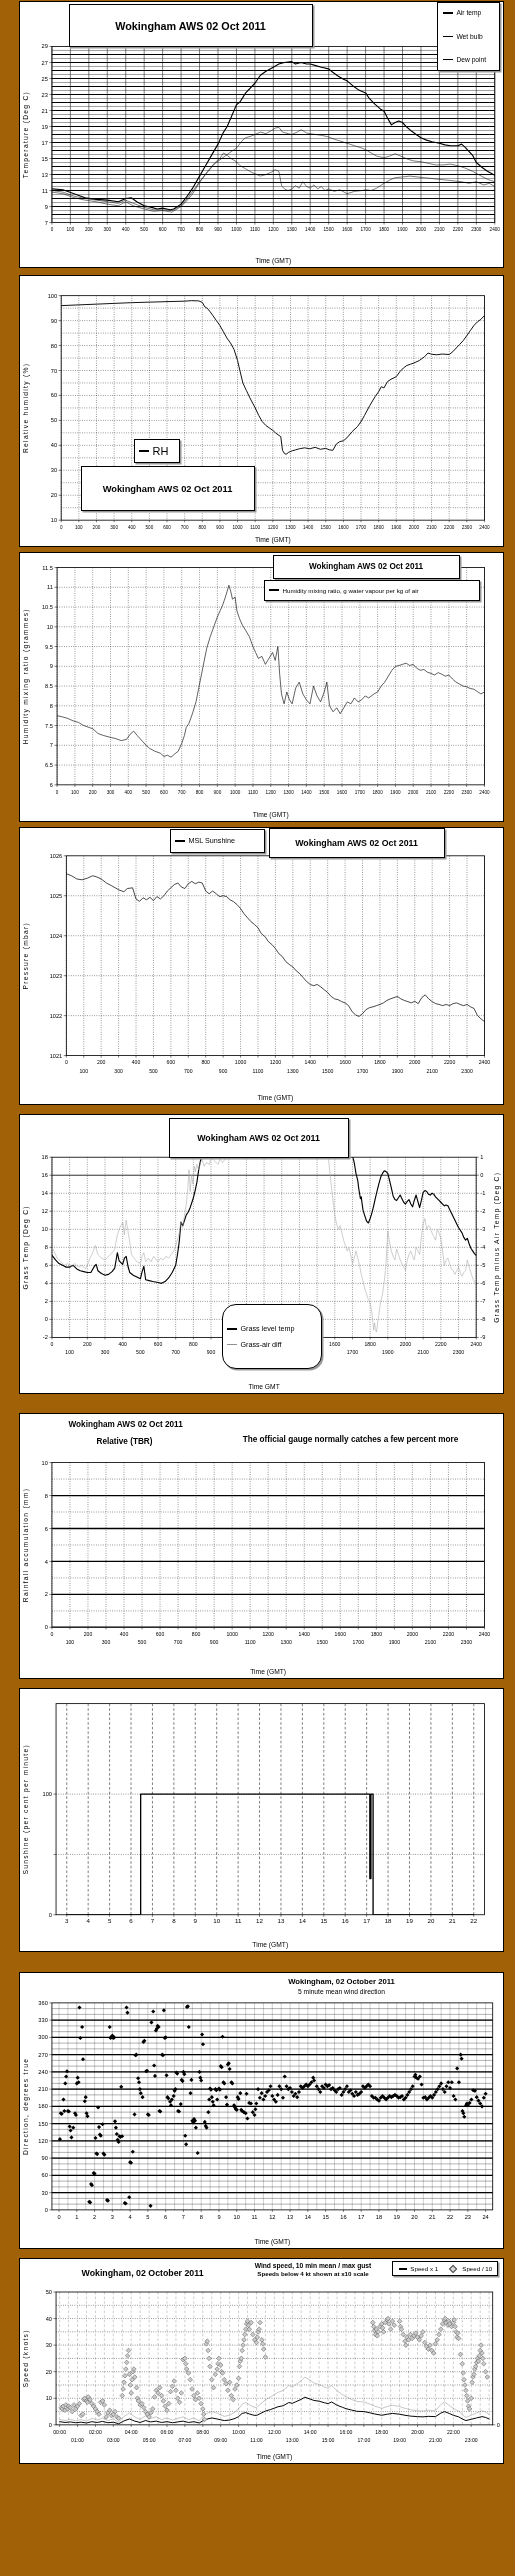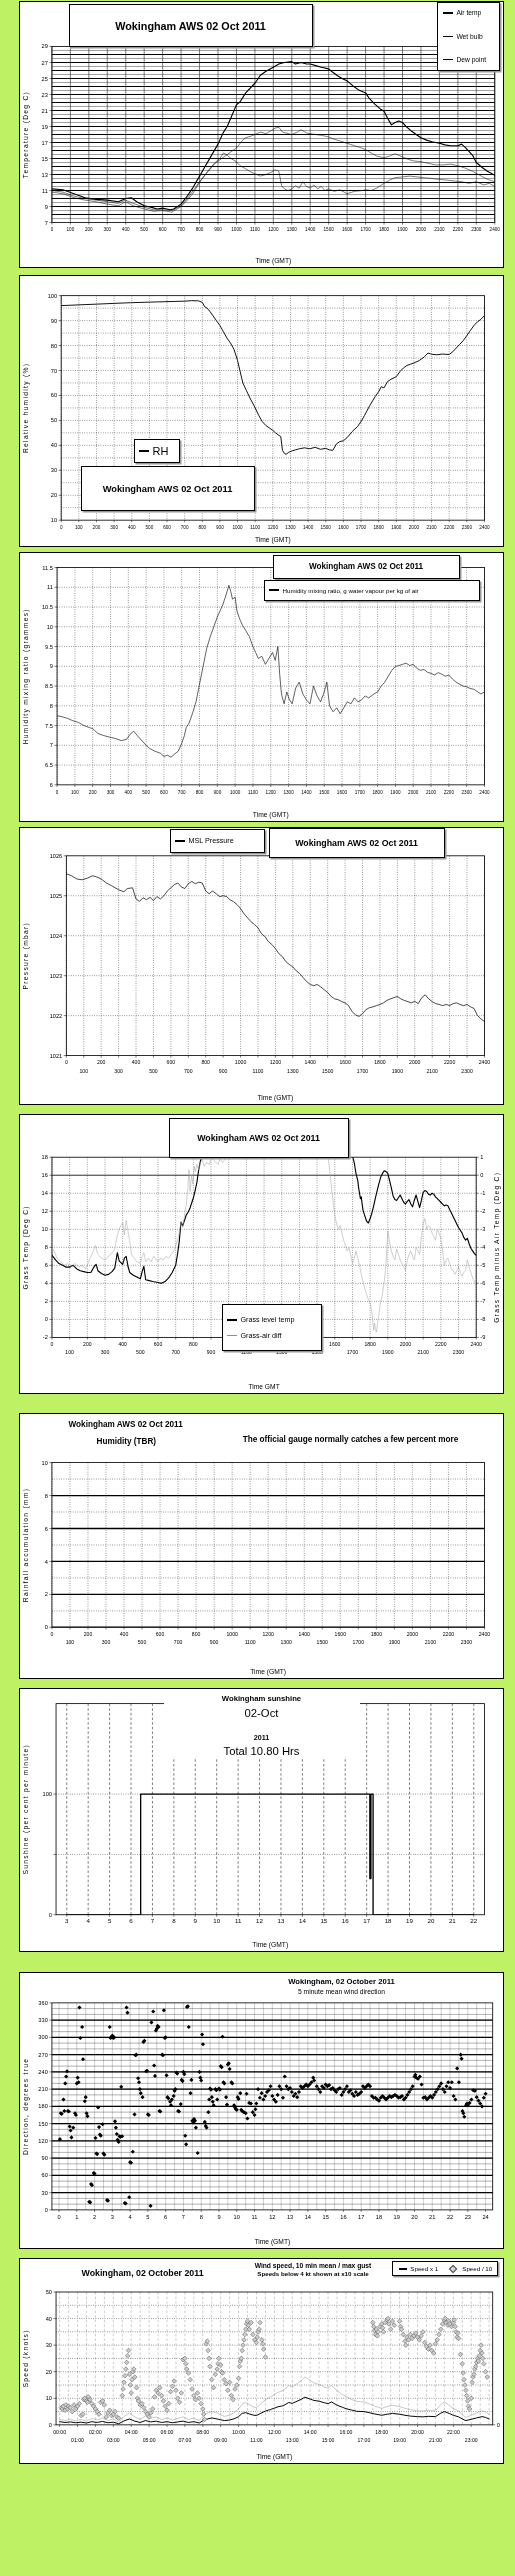--- a/index.html
+++ b/index.html
@@ -1,16 +1,16 @@
 <!DOCTYPE html>
 <html style="font-size:8.2px"><head>
 <meta charset="utf-8">
 <style>
   html,body{margin:0;padding:0;background:#fff;}
-  #page{position:relative;width:515px;height:2576px;background:#bef264;font-family:"Liberation Sans",sans-serif;overflow:hidden;}
+  #page{position:relative;width:515px;height:2576px;background:#a16207;font-family:"Liberation Sans",sans-serif;overflow:hidden;}
   .panel{position:absolute;left:18.5px;width:485px;border:1px solid #000;background:#fff;box-sizing:border-box;}
   .svghost{position:absolute;left:0;top:0;right:0;bottom:0;}
   .ov{position:absolute;z-index:5;background:#fff;color:#000;}
   .tbox{border:0.5px solid #000;box-shadow:1.5px 1.5px 0 #999;display:flex;align-items:center;justify-content:center;text-align:center;}
   .lbox{border:0.5px solid #000;box-shadow:1.5px 1.5px 0 #999;}
   .lrow{display:flex;align-items:center;gap:3.6px;padding:2.1px 4.1px;white-space:nowrap;}
   .gly{display:inline-block;width:10.3px;flex:0 0 10.3px;}
   .g-thick{height:2.1px;background:#000;}
   .g-thin{height:0.8px;background:#000;}
   .g-gray{height:0.8px;background:#909090;}
@@ -589,21 +589,21 @@
             <line x1="85" y1="54" x2="90" y2="54" stroke="#000" stroke-width="1"></line>
             <text x="82" y="58" text-anchor="end" font-size="11">1026</text>
             <text transform="translate(16 248) rotate(-90)" text-anchor="middle" font-size="13" letter-spacing="2.5">Pressure (mbar)</text>
           </g>
           <g clip-path="url(#cp3)">
             <polyline points="90.0,88.9 100.2,92.8 110.3,99.0 120.5,100.6 130.6,97.5 140.8,92.8 147.5,94.4 157.7,99.0 167.8,106.8 178.0,112.2 191.5,120.0 201.7,123.8 208.4,117.6 218.6,116.1 225.3,137.8 232.1,142.5 238.9,135.5 245.6,139.4 252.4,134.7 259.2,140.9 265.9,133.2 272.7,137.8 279.5,131.6 286.2,122.3 293.0,116.1 299.8,109.9 306.5,106.8 313.3,114.5 320.1,117.6 326.8,108.3 333.6,103.7 340.4,108.3 347.1,105.2 353.9,106.8 360.7,122.3 367.4,127.7 374.2,122.3 381.0,127.7 387.7,133.2 394.5,131.6 401.3,133.2 408.0,139.4 414.8,143.2 421.6,148.7 428.3,156.4 435.1,166.5 441.9,174.3 448.6,182.0 455.4,187.5 462.2,193.7 468.9,205.3 475.7,210.8 482.5,220.8 489.2,226.3 496.0,234.0 502.8,244.1 509.5,249.6 516.3,259.6 523.1,265.1 529.8,269.7 536.6,277.5 543.4,282.9 550.1,290.7 556.9,298.4 563.7,303.9 570.4,306.2 577.2,303.9 584.0,308.5 590.7,314.0 597.5,319.4 604.3,327.2 611.0,331.8 617.8,333.4 624.6,337.2 631.3,339.6 638.1,345.0 644.9,356.6 651.6,362.8 658.4,366.0 665.2,360.5 671.9,352.8 678.7,348.9 685.5,347.3 692.2,345.0 699.0,342.7 705.8,339.6 712.5,334.9 719.3,331.8 726.1,329.5 732.8,327.2 739.6,331.8 746.4,334.9 753.1,337.2 759.9,339.6 766.7,336.5 773.4,341.1 780.2,329.5 787.0,324.0 793.7,331.8 800.5,337.2 807.3,341.1 814.0,342.7 820.8,345.0 827.6,342.7 834.3,345.0 841.1,341.1 847.9,339.6 854.6,342.7 861.4,345.0 868.2,342.7 874.9,347.3 881.7,350.4 888.5,364.4 895.2,370.6 902.0,376.0" fill="none" stroke="#000" stroke-width="1.4" stroke-linejoin="round" stroke-linecap="round"></polyline>
           </g>
         </svg></div>
     <div class="ov lbox lrow" style="left:150px;top:1px;width:85px;height:17.5px;font-size:7.2px;">
         <span class="gly g-thick"></span>
-        <span>MSL Pressure</span>
+        <span>MSL Sunshine</span>
       </div>
     <div class="ov tbox" style="left:249px;top:0;width:174px;height:28px;font-size:8.8px;font-weight:bold;">Wokingham AWS 02 Oct 2011</div>
   </div>
 
   <div class="panel" id="p4">
     <div class="svghost"><svg width="483" height="278" viewBox="0 0 938 540">
           <defs>
             <clipPath id="cp4">
               <rect x="62" y="82" width="824" height="350"></rect>
             </clipPath>
@@ -745,21 +745,21 @@
             <text transform="translate(930 257) rotate(-90)" text-anchor="middle" font-size="13" letter-spacing="2.5">Grass Temp minus Air Temp (Deg C)</text>
           </g>
           <g clip-path="url(#cp4)">
             <polyline points="62.0,272.8 68.9,281.5 75.7,288.5 82.6,292.0 89.5,295.5 96.3,295.5 103.2,292.0 110.1,299.0 116.9,302.5 123.8,304.3 130.7,306.0 137.5,306.0 144.4,293.8 147.8,290.3 151.3,302.5 158.1,307.8 165.0,311.3 171.9,309.5 178.7,304.3 183.9,297.3 189.0,267.5 192.5,283.3 199.3,290.3 202.8,278.0 206.2,274.5 209.6,293.8 213.1,306.0 219.9,311.3 226.8,314.8 233.7,318.3 237.1,304.3 240.5,293.8 244.0,320.0 250.8,321.8 257.7,323.5 268.0,325.3 274.9,327.0 281.7,323.5 288.6,316.5 295.5,306.0 302.3,292.0 305.8,271.0 309.2,246.5 312.6,208.0 316.1,215.0 319.5,204.5 322.9,194.0 326.4,188.8 329.8,181.8 336.7,160.8 340.1,146.8 343.5,131.0 347.0,106.5 350.4,89.0 353.8,75.0 357.3,64.5 642.2,64.5 645.7,78.5 649.1,92.5 650.8,103.0 652.5,113.5 656.0,127.5 657.7,141.5 659.4,152.0 661.1,162.5 662.8,159.0 664.5,173.0 666.3,185.3 669.7,195.8 673.1,206.3 676.6,209.8 680.0,201.0 683.4,190.5 686.9,176.5 690.3,160.8 693.7,146.8 697.2,132.8 700.6,120.5 704.0,113.5 707.5,108.3 710.9,110.0 714.3,113.5 717.8,127.5 721.2,141.5 724.6,157.3 728.1,164.3 731.5,166.0 734.9,160.8 738.4,155.5 741.8,162.5 745.2,169.5 748.7,173.0 752.1,167.8 755.5,164.3 759.0,173.0 762.4,178.3 765.8,166.0 769.3,155.5 772.7,167.8 776.1,180.0 779.6,166.0 783.0,150.3 786.4,146.8 789.9,148.5 793.3,153.8 796.7,155.5 800.2,152.0 803.6,153.8 807.0,159.0 810.5,162.5 813.9,166.0 817.3,169.5 820.8,173.0 824.2,176.5 827.6,174.8 831.1,176.5 834.5,183.5 837.9,190.5 841.4,197.5 844.8,204.5 848.2,211.5 851.7,218.5 855.1,223.8 858.5,229.0 862.0,237.8 865.4,243.0 868.8,239.5 872.3,250.0 875.7,258.8 879.1,264.0 882.6,269.3 886.0,272.8" fill="none" stroke="#000" stroke-width="2.2" stroke-linejoin="round" stroke-linecap="round"></polyline>
           </g>
           <g clip-path="url(#cp4)">
             <polyline points="62.0,257.0 67.2,267.5 72.3,278.0 79.2,285.0 86.0,292.0 92.9,288.5 99.8,295.5 106.6,288.5 113.5,295.5 120.4,292.0 127.2,299.0 130.7,292.0 135.8,278.0 141.0,267.5 146.1,253.5 151.3,271.0 158.1,278.0 165.0,281.5 171.9,274.5 178.7,267.5 183.9,260.5 189.0,232.5 194.2,218.5 199.3,208.0 202.8,232.5 206.2,204.5 209.6,225.5 213.1,246.5 216.5,271.0 221.7,278.0 226.8,285.0 233.7,288.5 237.1,274.5 240.5,267.5 244.0,285.0 249.1,278.0 254.3,285.0 259.4,274.5 264.6,281.5 268.0,285.0 273.1,278.0 278.3,281.5 283.4,274.5 288.6,278.0 293.8,271.0 298.9,264.0 302.3,253.5 305.8,243.0 309.2,229.0 312.6,208.0 316.1,218.5 319.5,194.0 322.9,173.0 325.7,145.0 328.1,106.5 330.5,148.5 333.2,117.0 336.0,134.5 338.4,99.5 340.8,110.0 343.5,96.0 347.0,106.5 350.4,92.5 353.8,85.5 357.3,99.5 362.4,92.5 367.6,96.0 371.0,82.0 377.9,89.0 384.7,96.0 388.2,85.5 393.3,92.5 398.5,85.5 405.3,82.0 408.8,75.0 597.6,75.0 601.0,103.0 604.5,138.0 607.9,166.0 611.3,194.0 614.8,211.5 618.2,222.0 621.6,215.0 625.1,229.0 628.5,243.0 631.9,253.5 635.4,264.0 638.8,257.0 642.2,271.0 645.7,288.5 649.1,278.0 652.5,264.0 656.0,278.0 659.4,292.0 662.8,309.5 666.3,323.5 669.7,337.5 673.1,348.0 676.6,358.5 680.0,365.5 683.4,383.0 685.1,400.5 686.9,418.0 688.6,404.0 690.3,414.5 692.0,421.5 693.7,411.0 695.5,397.0 697.2,386.5 698.9,372.5 700.6,362.0 704.0,348.0 707.5,323.5 710.9,288.5 714.3,225.5 716.0,236.0 717.8,246.5 721.2,264.0 724.6,274.5 728.1,281.5 731.5,260.5 734.9,271.0 738.4,281.5 741.8,288.5 745.2,295.5 748.7,302.5 752.1,281.5 755.5,271.0 759.0,264.0 762.4,274.5 765.8,281.5 769.3,257.0 772.7,264.0 776.1,271.0 779.6,236.0 783.0,211.5 786.4,201.0 789.9,222.0 793.3,215.0 796.7,218.5 800.2,229.0 803.6,236.0 807.0,243.0 810.5,222.0 813.9,229.0 817.3,239.5 820.8,264.0 824.2,292.0 827.6,281.5 831.1,278.0 834.5,288.5 837.9,299.0 841.4,302.5 844.8,309.5 848.2,302.5 851.7,295.5 855.1,306.0 858.5,313.0 862.0,306.0 865.4,302.5 868.8,281.5 872.3,295.5 875.7,306.0 879.1,316.5 882.6,323.5 886.0,334.0" fill="none" stroke="#a0a0a0" stroke-width="1" stroke-linejoin="round" stroke-linecap="round"></polyline>
           </g>
         </svg></div>
     <div class="ov tbox" style="left:149px;top:3.1px;width:178px;height:38px;font-size:8.8px;font-weight:bold;">Wokingham AWS 02 Oct 2011</div>
-    <div class="ov lbox" style="left:202px;top:189px;width:98px;padding:8px 0;font-size:7.2px;">
+    <div class="ov lbox" style="left:202px;top:189px;width:98px;padding:17px 0;font-size:7.2px;border-radius:14px;">
       <div class="lrow">
           <span class="gly g-thick"></span>
           <span>Grass level temp</span>
         </div>
       <div class="lrow" style="margin-top:3px">
           <span class="gly g-gray"></span>
           <span>Grass-air diff</span>
         </div>
     </div>
   </div>
@@ -872,21 +872,21 @@
             <text x="54" y="162" text-anchor="end" font-size="11">8</text>
             <line x1="57" y1="94" x2="62" y2="94" stroke="#000" stroke-width="1"></line>
             <text x="54" y="98" text-anchor="end" font-size="11">10</text>
             <text transform="translate(16 254) rotate(-90)" text-anchor="middle" font-size="13" letter-spacing="2.5">Rainfall accumulation (mm)</text>
           </g>
           <g clip-path="url(#cp5)">
             <polyline points="62.0,414.0 902.0,414.0" fill="none" stroke="#000" stroke-width="3" stroke-linejoin="round" stroke-linecap="round"></polyline>
           </g>
         </svg></div>
     <div class="ov plain" style="left:49px;top:6.2px;font-size:8.2px;font-weight:bold;">Wokingham AWS 02 Oct 2011</div>
-    <div class="ov plain" style="left:77px;top:23px;font-size:8.2px;font-weight:bold;">Humidity (TBR)</div>
+    <div class="ov plain" style="left:77px;top:23px;font-size:8.2px;font-weight:bold;">Relative (TBR)</div>
     <div class="ov plain" style="left:205px;top:20.6px;width:252px;font-size:8.2px;font-weight:bold;text-align:center;">The official gauge normally catches a few percent more</div>
   </div>
 
   <div class="panel" id="p6">
     <div class="svghost"><svg width="483" height="262" viewBox="0 0 938 508">
           <defs>
             <clipPath id="cp6">
               <rect x="70" y="28" width="832" height="410"></rect>
             </clipPath>
           </defs>
@@ -962,26 +962,20 @@
             <line x1="65" y1="320.8571428571429" x2="70" y2="320.8571428571429" stroke="#000" stroke-width="1"></line>
             <text x="62" y="324.8571428571429" text-anchor="end" font-size="11"></text>
             <line x1="65" y1="203.7142857142857" x2="70" y2="203.7142857142857" stroke="#000" stroke-width="1"></line>
             <text x="62" y="207.7142857142857" text-anchor="end" font-size="11">100</text>
             <text transform="translate(16 233) rotate(-90)" text-anchor="middle" font-size="13" letter-spacing="2.5">Sunshine (per cent per minute)</text>
           </g>
           <g clip-path="url(#cp6)">
             <polyline points="90.8,438.0 234.3,438.0 234.3,203.7 679.4,203.7 679.4,367.7 681.5,367.7 681.5,203.7 685.7,203.7 685.7,438.0 881.2,438.0" fill="none" stroke="#000" stroke-width="2.6" stroke-linejoin="round" stroke-linecap="round"></polyline>
           </g>
         </svg></div>
-    <div class="ov plain" style="left:144px;top:5.2px;width:196px;">
-      <div style="font-size:7.7px;font-weight:bold;">Wokingham sunshine</div>
-      <div style="font-size:11.3px;margin-top:4.1px;">02-Oct</div>
-      <div style="font-size:7.2px;font-weight:bold;margin-top:13.4px;">2011</div>
-      <div style="font-size:11.3px;margin-top:3.1px;">Total 10.80 Hrs</div>
-    </div>
   </div>
 
   <div class="panel" id="p7">
     <div class="svghost"><svg width="483" height="275" viewBox="0 0 938 534">
           <defs>
             <clipPath id="cp7">
               <rect x="62" y="58" width="856" height="402"></rect>
             </clipPath>
           </defs>
           <g>

